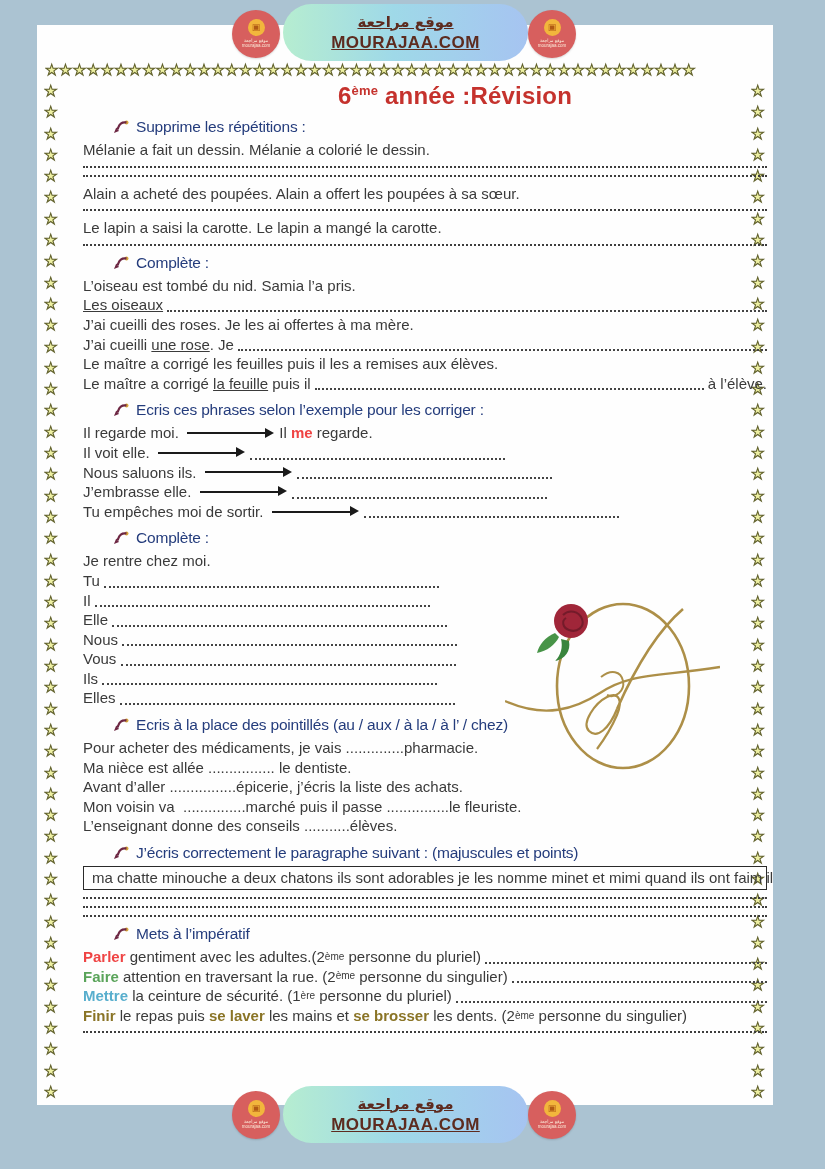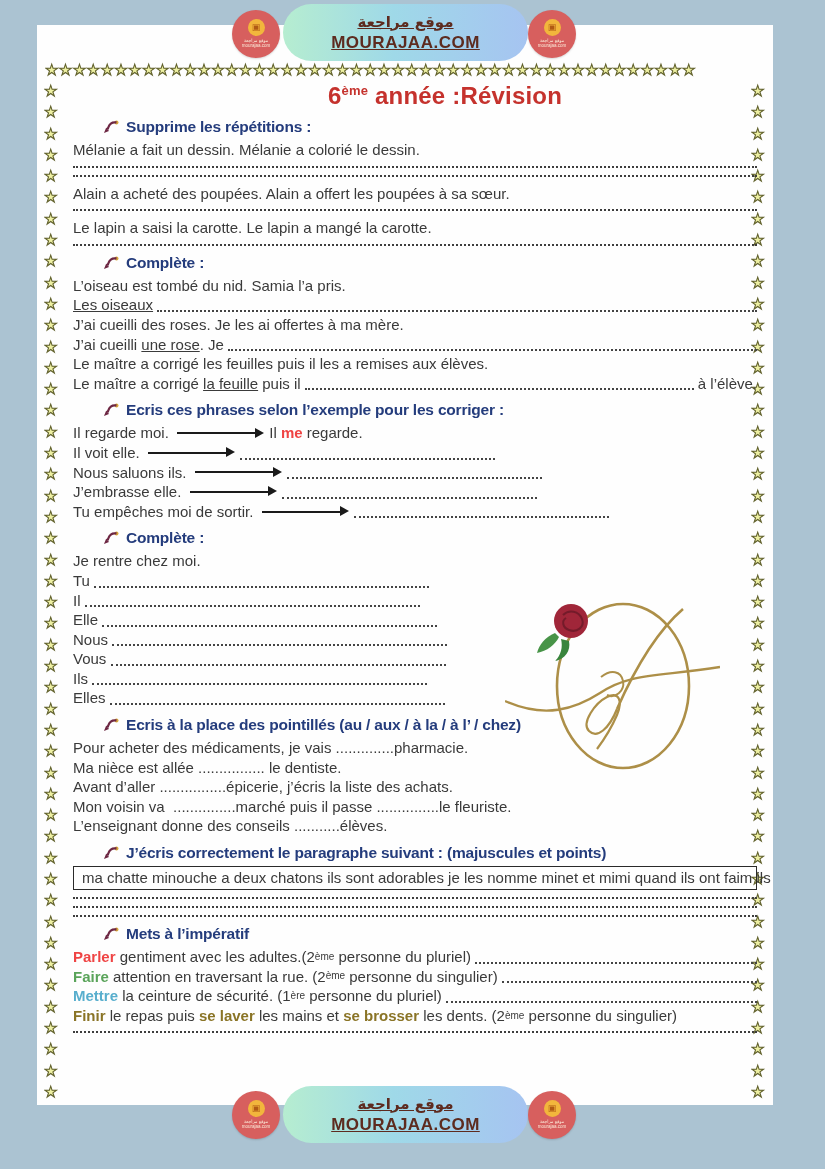--- a/index.html
+++ b/index.html
@@ -51,29 +51,29 @@
   .logo-sun{
     width:17px;height:17px;border-radius:50%;background:#f2b63c;
     display:flex;align-items:center;justify-content:center;
     font-size:9px;color:#b05a14;line-height:1;
   }
   .logo-cap{font-family:"DejaVu Sans",sans-serif;font-size:4.5px;color:#fbe9d8;margin-top:2px;line-height:5px;}
   .logo-cap2{font-size:4.5px;color:#fbe9d8;line-height:6px;}
   .logo.hl{left:232px;top:10px;} .logo.hr{left:528px;top:10px;}
   .logo.fl{left:232px;top:1091px;} .logo.fr{left:528px;top:1091px;}
   
-  .content{position:absolute;left:36px;top:52px;width:684px;}
+  .content{position:absolute;left:46px;top:52px;width:684px;}
   .title{
     text-align:center;color:#c5322d;font-weight:bold;font-size:24px;
     line-height:28px;margin:0 0 3px 60px;letter-spacing:0.2px;
   }
   .title sup{font-size:13px;}
   .h{
     display:flex;align-items:center;gap:7px;margin:7px 0 3px 30px;
-    color:#243c7c;font-weight:bold;font-size:15.5px;letter-spacing:-0.2px;
+    color:#243c7c;font-weight:normal;font-size:15.5px;letter-spacing:-0.2px;
     line-height:20px;
   }
   .bullet{display:inline-flex;align-items:center;}
   .line{
     display:flex;align-items:center;font-size:15px;line-height:19.6px;
     min-height:19.6px;white-space:pre-wrap;
   }
   .line > span{white-space:pre;}
   .line.box{
     border:1.5px solid #2a2a2a;padding:1px 8px;margin:1px 0 7px 0;display:block;

